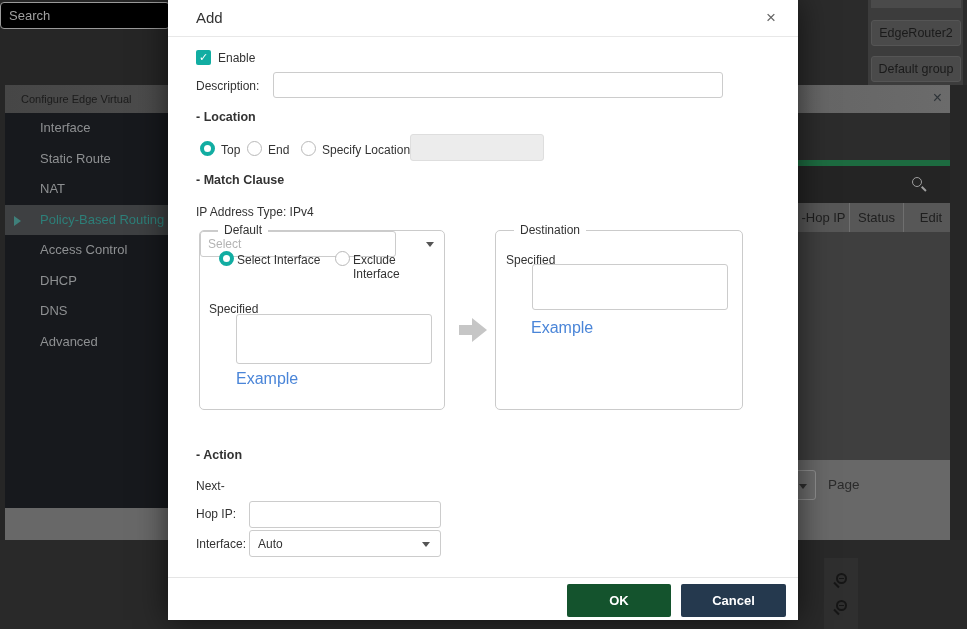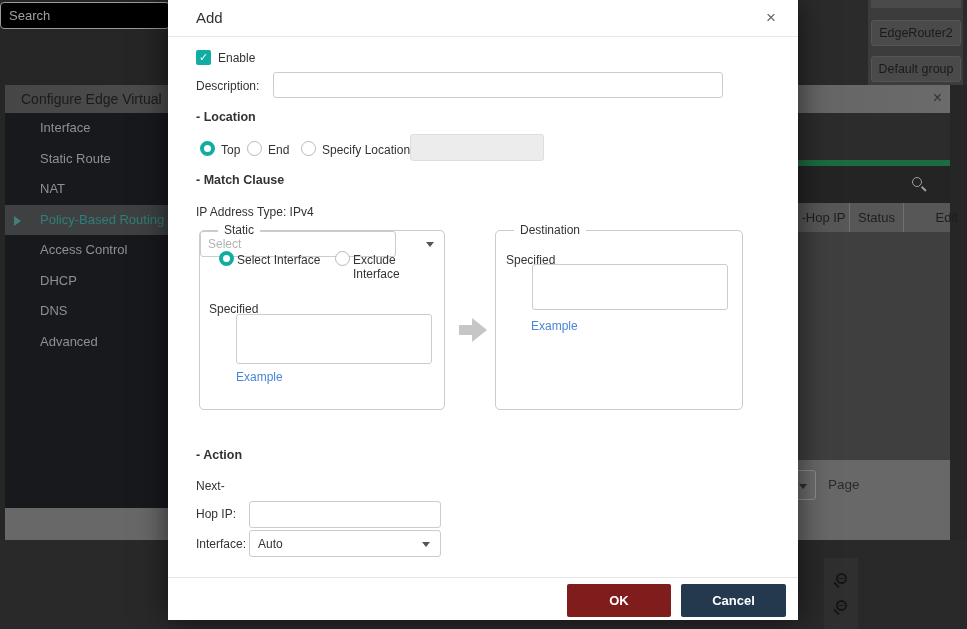--- a/index.html
+++ b/index.html
@@ -11,21 +11,21 @@
   
   .bg-bottom { left:0; top:540px; width:967px; height:89px; background:#292929; }
   .right-region { left:798px; top:0; width:169px; height:85px; background:#2b2b2b; }
   .right-strip { left:868px; top:0; width:95px; height:85px; background:#3c3c3c; }
   .dev-btn { left:871px; width:90px; height:26px; background:#4a4a4a; border:1px solid #555;
              border-radius:3px; color:#1a1a1a; font-size:12.5px; text-align:center; line-height:24px; }
   .dev-btn-partial { left:871px; top:0; width:90px; height:8px; background:#4a4a4a; }
 
   .titlebar { left:5px; top:85px; width:945px; height:28px;
               background:linear-gradient(to right,#464646,#6b6b6b); }
-  .titlebar .t-text { left:16px; top:0; height:16px; line-height:28px; font-size:14px; color:#1b1b1b; }
+  .titlebar .t-text { left:16px; top:0; height:16px; line-height:28px; font-size:11px; color:#1b1b1b; }
   .titlebar .t-close { right:8px; top:0; height:28px; line-height:26px; font-size:16px; color:#2d3338; cursor:pointer; }
 
   .sidebar { left:5px; top:113px; width:205px; height:395px; background:#17191d; }
   .nav-item { position:relative; height:30.5px; line-height:30.5px; padding-left:35px;
               font-size:13px; color:#8e9092; cursor:pointer; }
   .nav-item.active { background:#3e4042; color:#2d7f79; }
   .nav-arrow { left:9px; top:11px; width:0; height:0; border-left:7px solid #3f7f7a;
                border-top:5px solid transparent; border-bottom:5px solid transparent; }
 
   .content-top   { left:210px; top:113px; width:740px; height:47px; background:#2c2c2c; }
@@ -80,30 +80,30 @@
   .radio.on { border:4.5px solid #12ada2; }
 
   .fs { border:1px solid #cbcbcb; border-radius:5px; }
   .fs-legend { top:-8px; left:18px; background:#fff; padding:0 6px; font-size:12px; color:#333; }
   .fakeselect { border:1px solid #ccc; border-radius:3px; background:#fff; cursor:pointer; }
   .fakeselect .val { left:8px; top:6px; font-size:12px; }
   .caret { width:0; height:0; border-left:4px solid transparent; border-right:4px solid transparent;
            border-top:5px solid #555; }
   .ta { position:absolute; border:1px solid #ccc; border-radius:3px; resize:none; font-size:12px;
         font-family:"Liberation Sans", sans-serif; padding:4px 6px; }
-  .link { color:#4a85d8; font-size:12px; text-decoration:none; cursor:pointer; }
+  .link { color:#4a85d8; font-size:16px; text-decoration:none; cursor:pointer; }
 
   .arrow-tail { left:291px; top:325px; width:13px; height:10px; background:#c6c6c6; }
   .arrow-head { left:304px; top:318px; width:0; height:0; border-left:15px solid #c6c6c6;
                 border-top:12px solid transparent; border-bottom:12px solid transparent; }
 
   .m-footer-line { left:0; top:577px; width:630px; height:0; border-top:1px solid #e5e5e5; }
   .btn { top:584px; height:33px; color:#fff; font-size:13px; font-weight:bold; text-align:center;
          line-height:33px; border-radius:2px; cursor:pointer; }
-  .btn-ok { left:399px; width:104px; background:#7f1d1d; }
+  .btn-ok { left:399px; width:104px; background:#14532d; }
   .btn-cancel { left:513px; width:105px; background:#25394e; }
 </style>
 </head>
 <body>
 
 <div id="stage">
 
   
   <div class="bg-bottom"></div>
 
@@ -134,21 +134,21 @@
 
   <div class="content-top"></div>
   <div class="accent-bar"></div>
   <div class="toolbar"></div>
   <input class="search-input" placeholder="Search" style="">
   <span class="search-icon"></span>
 
   <div class="table-header"></div>
   <div class="th-cell" style="left:798px;width:51px;border-left:none;">-Hop IP</div>
   <div class="th-cell" style="left:849px;width:54px;">Status</div>
-  <div class="th-cell" style="left:903px;width:55px;text-align:right;">Edit</div>
+  <div class="th-cell" style="left:903px;width:55px;">Edit</div>
   <div class="table-body"></div>
   <div class="gray-bottom"></div>
   <div class="panel-footer"></div>
 
   <div class="pagesize-select">
     <span class="caret-dim"></span>
   </div>
   <span class="page-label">Page</span>
   <input class="page-input" value="1" style="">
 
@@ -184,21 +184,21 @@
     <span class="radio" style="left:79px;top:141px;"></span>
     <span class="lbl" style="left:100px;top:143px;text-align:center;">End</span>
     <span class="radio" style="left:133px;top:141px;"></span>
     <span class="lbl" style="left:154px;top:143px;">Specify Location</span>
     <input class="tin disabled" disabled="" style="position: absolute; left: 242px; top: 134px; width: 134px; height: 27px;">
 
     <span class="heading" style="left:28px;top:173px;">- Match Clause</span>
     <span class="lbl" style="left:28px;top:205px;">IP Address Type: IPv4</span>
 
     <div class="fs" style="left:31px;top:230px;width:246px;height:180px;">
-      <span class="fs-legend">Static</span>
+      <span class="fs-legend">Default</span>
       <span class="radio on" style="left:19px;top:20px;"></span>
       <span class="lbl" style="left:37px;top:22px;">Select Interface</span>
       <span class="radio" style="left:135px;top:20px;"></span>
       <span class="lbl" style="left:153px;top:22px;">Exclude Interface</span>
       <div class="fakeselect" style="left:36px;top:39px;width:196px;height:26px;">
         <span class="val" style="color:#b3b3b3;">Select</span>
         <span class="caret" style="right:10px;top:11px;"></span>
       </div>
       <span class="lbl" style="left:9px;top:71px;">Specified</span>
       <textarea class="ta" style="left: 36px; top: 83px; width: 196px; height: 50px;"></textarea>

